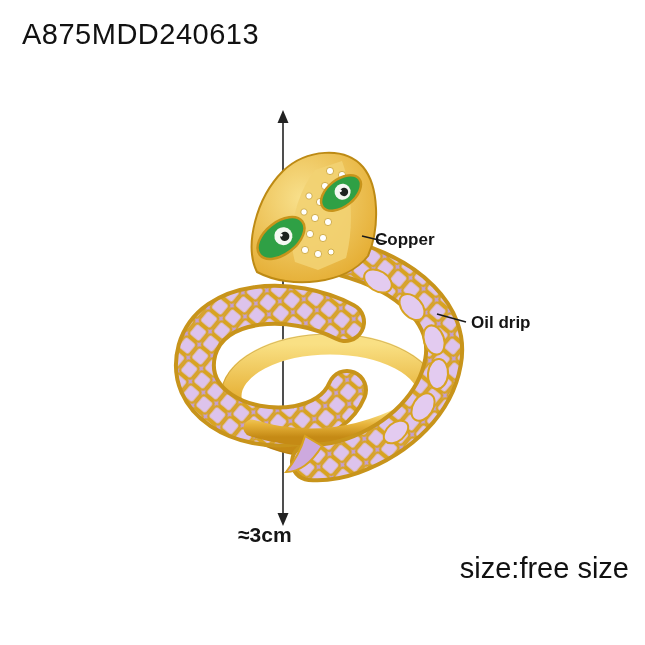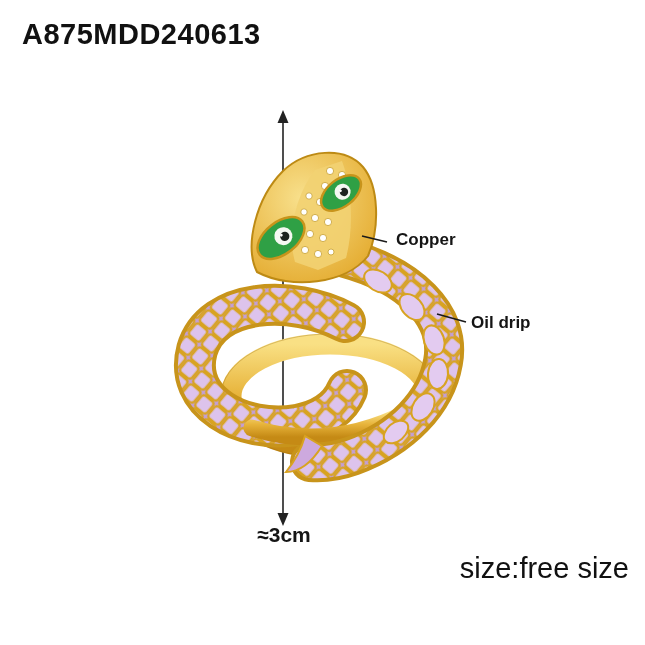--- a/index.html
+++ b/index.html
@@ -12,27 +12,27 @@
     --text:#111111;
   }
   html,body{margin:0;padding:0;background:#fff;}
   .stage{
     position:relative;width:645px;height:645px;background:var(--background);
     font-family:"Liberation Sans",sans-serif;overflow:hidden;
   }
   .stage svg{position:absolute;left:0;top:0;}
   .product-code{
     position:absolute;left:22px;top:18px;
-    font-size:29px;font-weight:700;letter-spacing:.5px;color:var(--text);
+    font-size:29px;font-weight:400;letter-spacing:.5px;color:var(--text);
   }
   .label{position:absolute;font-size:17px;font-weight:600;color:#151515;}
-  .label.copper{left:396px;top:230px;}
+  .label.copper{left:375px;top:230px;}
   .label.oildrip{left:471px;top:313px;text-align:right;}
   .measure{
-    position:absolute;left:238px;top:523px;width:92px;text-align:center;
+    position:absolute;left:238px;top:523px;width:92px;
     font-size:21px;font-weight:600;color:#151515;
   }
   .specs{
     position:absolute;right:16px;top:551px;text-align:right;
     font-size:29px;color:var(--text);line-height:1.22;font-weight:400;margin-left:32px;
   }
 </style>
 </head>
 <body>
 

